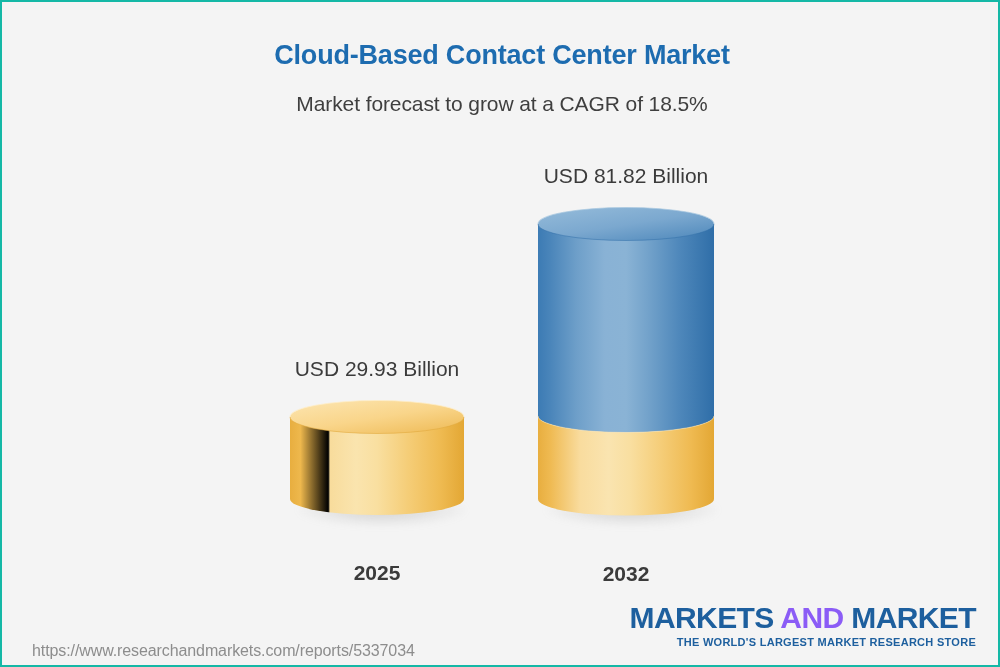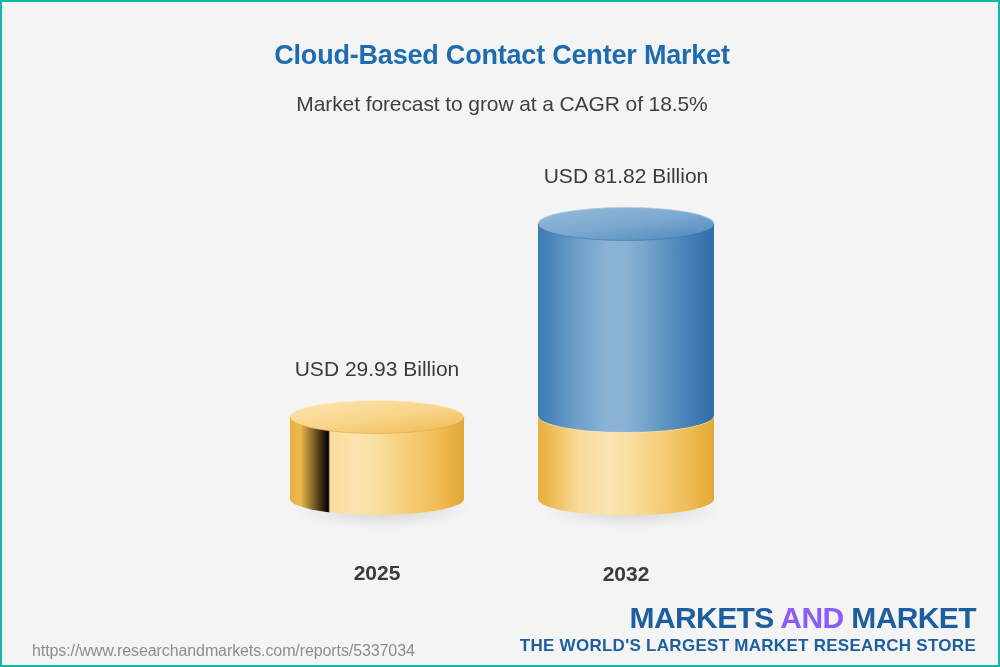--- a/index.html
+++ b/index.html
@@ -118,21 +118,21 @@
     font-weight: bold;
     color: #1d5f9e;
     letter-spacing: -0.6px;
     line-height: 1.05;
     white-space: nowrap;
   }
   #brand-wordmark .brand-and {
     color: #8b5cf6;
   }
   #brand-tagline {
-    font-size: 17px;
+    font-size: 11px;
     font-weight: bold;
     color: #1d5f9e;
     letter-spacing: 0.28px;
     white-space: nowrap;
     margin-top: 2px;
   }
 </style>
 </head>
 <body>
 

